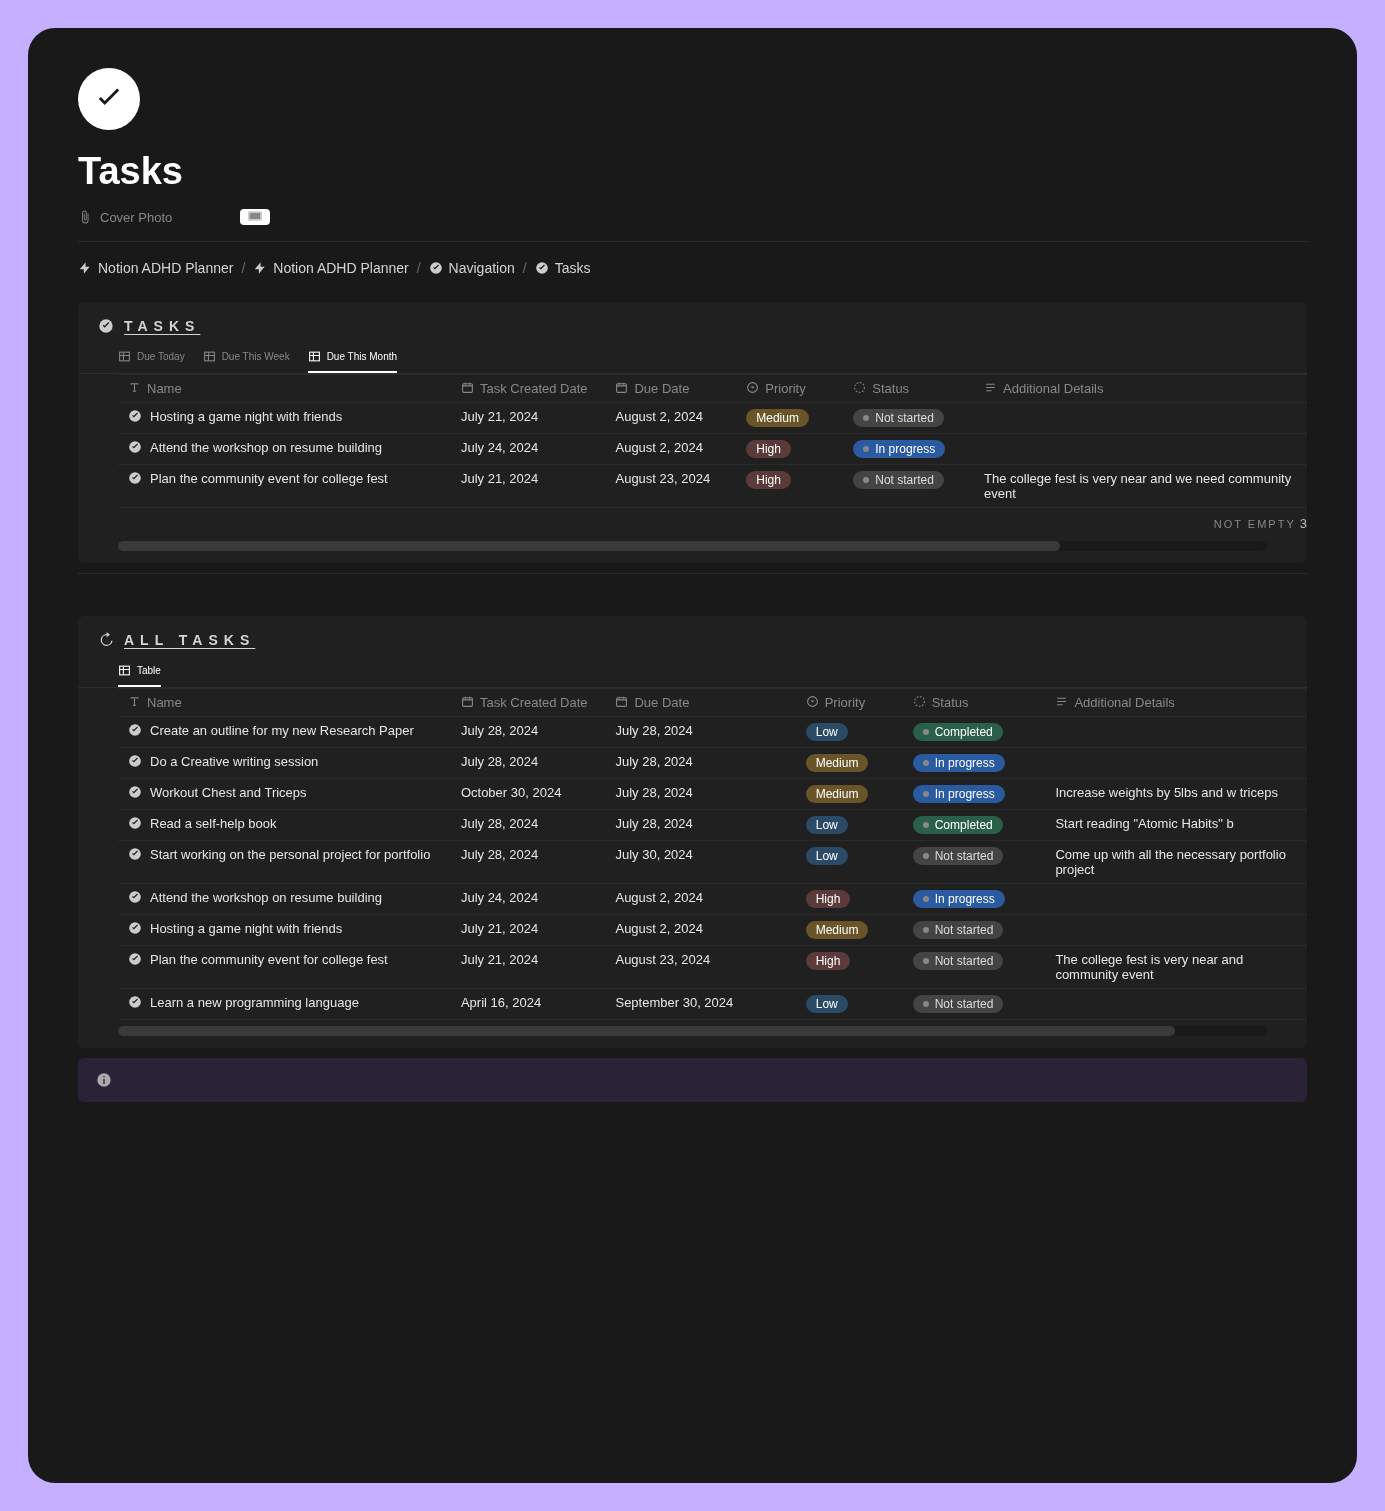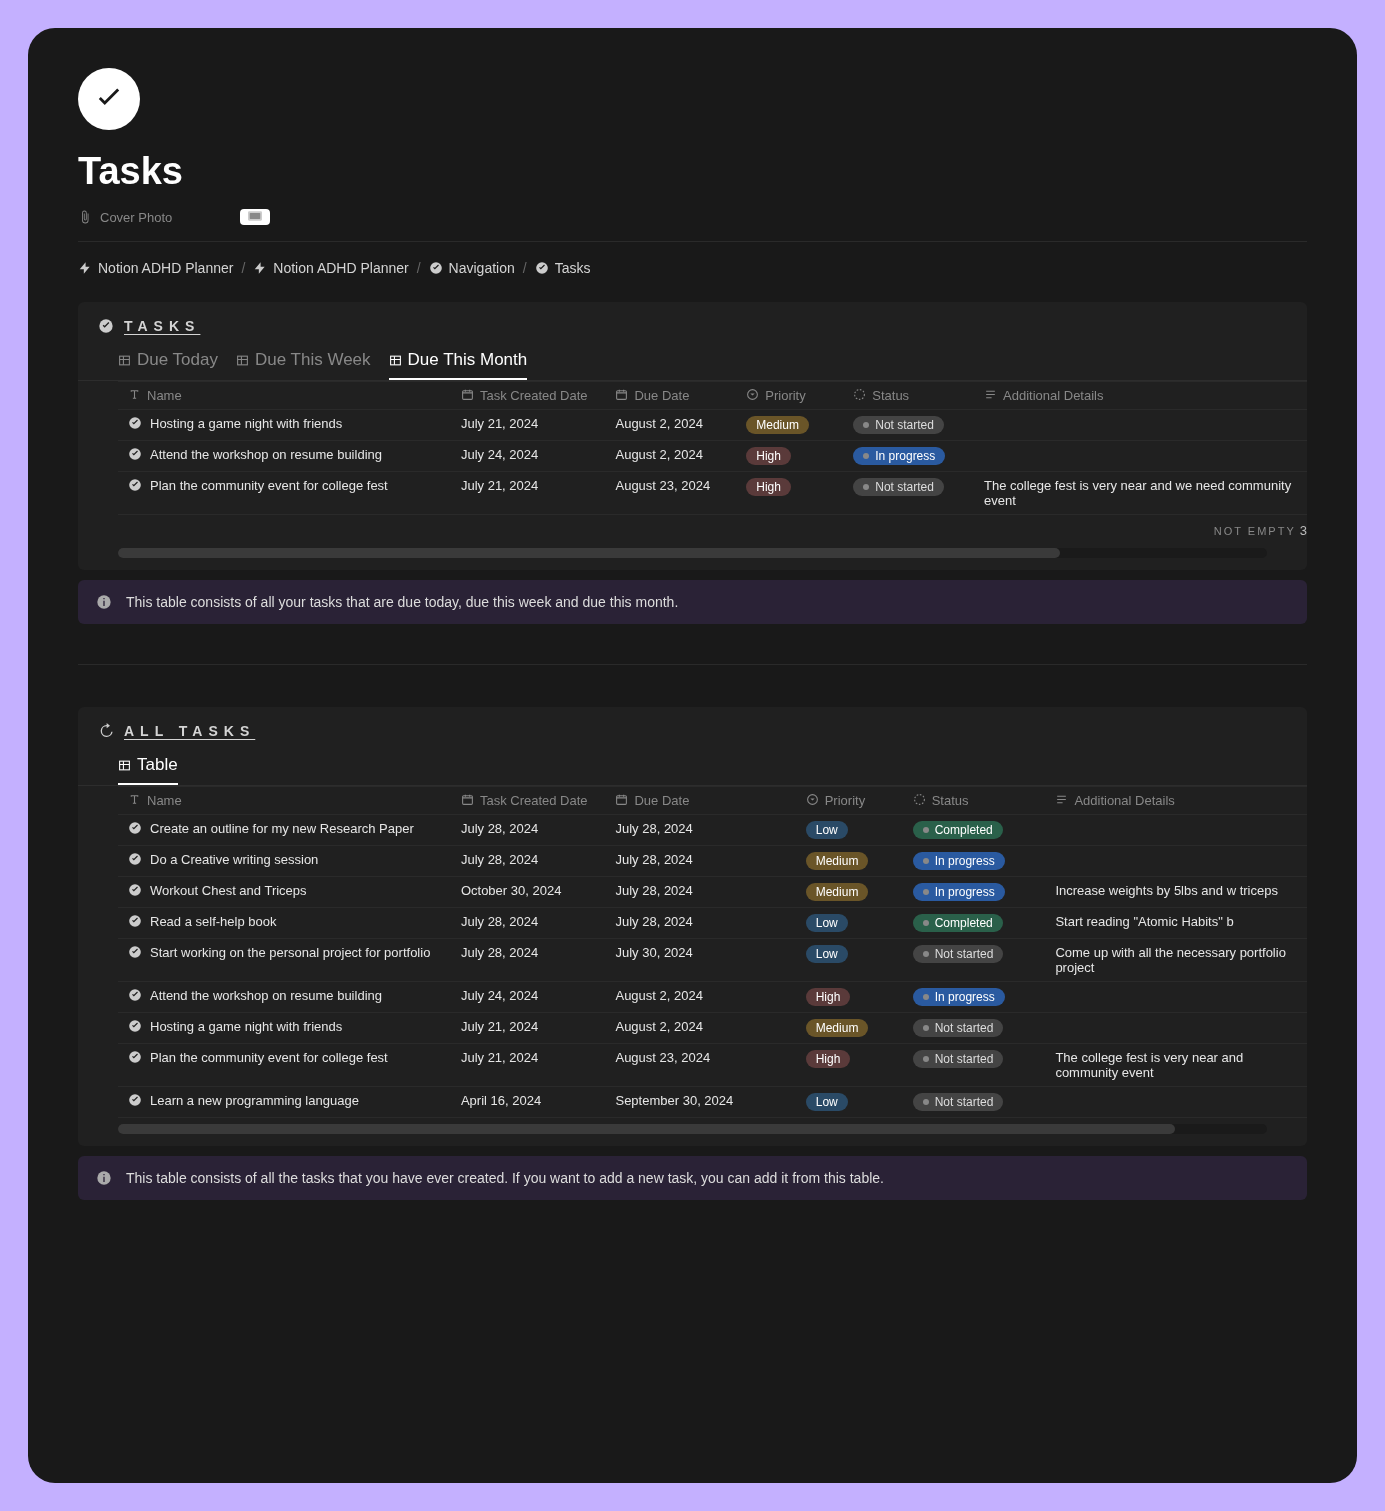--- a/index.html
+++ b/index.html
@@ -32,21 +32,21 @@
   .breadcrumb { display:flex; gap:8px; color:#d4d4d4; font-size:14px; padding:6px 0; margin-bottom: 20px;}
   .bc-item { display:flex; align-items:center; gap:6px; }
   .bc-sep { color:#666; }
   .block {
     background: #202020; border-radius: 6px; padding: 16px 0 12px 0;
     margin-bottom: 10px;
   }
   .block-header { display:flex; align-items:center; gap:10px; padding:0 20px 10px 20px; }
   .block-title { font-size: 14px; font-weight:600; letter-spacing: 6px; color:#d4d4d4; text-decoration: underline; text-underline-offset: 3px; }
   .tabs { display:flex; gap:18px; padding: 0 0 0 40px; border-bottom: 1px solid #2d2d2d; }
-  .tab { display:flex; align-items:center; gap:6px; color:#888; font-size:17px; padding:6px 0 8px 0; cursor:pointer; border-bottom: 2px solid transparent; }
+  .tab { display:flex; align-items:center; gap:6px; color:#888; font-size:10px; padding:6px 0 8px 0; cursor:pointer; border-bottom: 2px solid transparent; }
   .tab.active { color:#fff; border-bottom-color:#fff; }
   .table { width: calc(100% - 40px); margin: 0 0 0 40px; border-collapse: collapse; table-layout: fixed; }
   .table th, .table td { text-align:left; font-size:13px; border-bottom: 1px solid #2a2a2a; padding: 6px 10px; vertical-align: top; }
   .table th { color:#888; font-weight:400; border-top: 1px solid #2a2a2a; }
   .table td { color:#e6e6e6; }
   .th-inner { display:flex; gap:6px; }
   .name-cell { display:flex; align-items:flex-start; gap:8px; }
   .badge { display:inline-flex; align-items:center; gap:6px; padding: 2px 10px; border-radius: 12px; font-size:12px; color:#fff; white-space:nowrap; }
   .dot { width:6px; height:6px; border-radius:50%; background:#888; display:inline-block; }
   .p-high { background:#5a3a3a; }
@@ -312,29 +312,20 @@
         </tbody>
     </table>
     <div class="summary">
       <span>NOT EMPTY</span><span class="num">3</span>
     </div>
     <div class="scroll-track">
         <div class="scroll-thumb" style="width:82%"></div>
       </div>
   </div>
 
-  <div class="callout">
-    <span class="icon">
-        <svg width="16" height="16" viewBox="0 0 24 24">
-          <circle cx="12" cy="12" r="10" fill="#aaa"></circle>
-          <path fill="#2a2236" d="M11 10h2v8h-2zM11 6h2v2h-2z"></path>
-        </svg>
-      </span>
-    <span>This table consists of all your tasks that are due today, due this week and due this month.</span>
-  </div>
 
   <hr class="sep">
   <div class="spacer-lg"></div>
 
   <div class="block">
     <div class="block-header">
       <span class="icon">
         <svg width="16" height="16" viewBox="0 0 24 24">
             <path fill="#ccc" d="M13 3a9 9 0 1 0 8.94 10H19.9A7 7 0 1 1 13 5v3l5-4-5-4z"></path>
           </svg>
@@ -598,16 +589,15 @@
       </div>
   </div>
 
   <div class="callout last">
     <span class="icon">
         <svg width="16" height="16" viewBox="0 0 24 24">
           <circle cx="12" cy="12" r="10" fill="#aaa"></circle>
           <path fill="#2a2236" d="M11 10h2v8h-2zM11 6h2v2h-2z"></path>
         </svg>
       </span>
-    <span>This table consists of all the tasks that you have ever created. If you want to add a new task, you can add it from this table.</span>
   </div>
 
 </div>
 
 </body></html>

